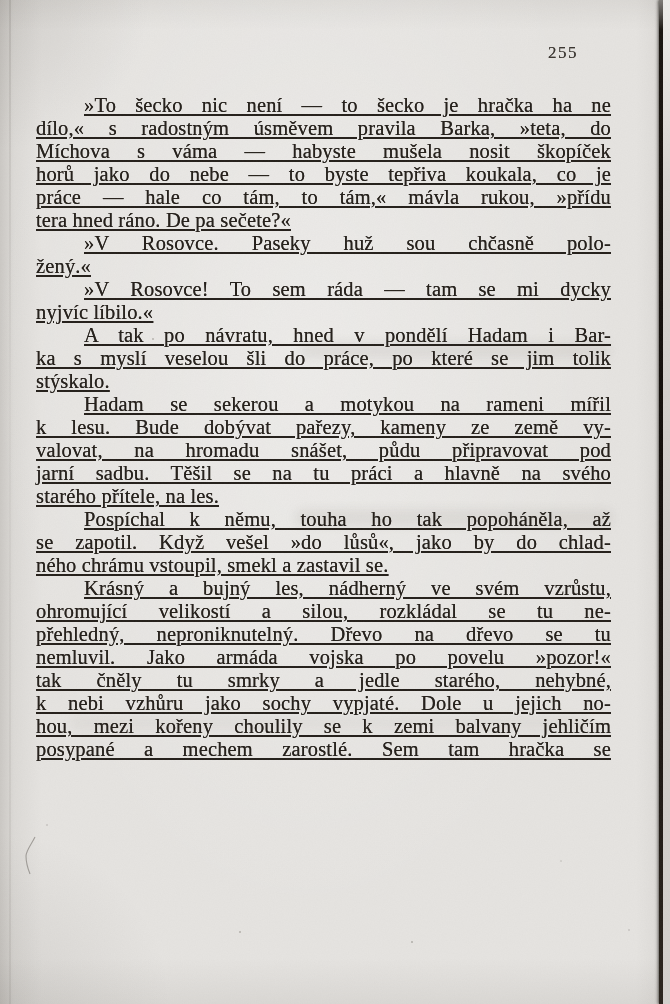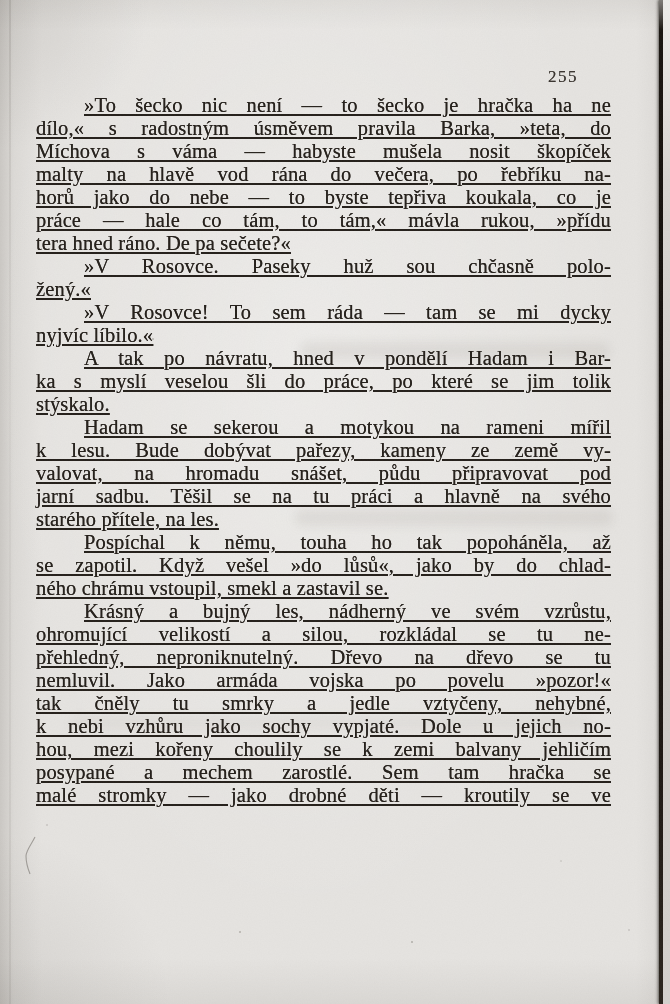--- a/index.html
+++ b/index.html
@@ -34,21 +34,20 @@
   .ghost.g1 { left: 300px; top: 342px; width: 310px; height: 17px; }
   .ghost.g2 { left: 295px; top: 509px; width: 318px; height: 17px; }
   .ghost.g3 { left: 70px;  top: 716px; width: 520px; height: 14px; opacity: .6; }
 
   .page-number {
     position: absolute;
     left: 548px; top: 43px; width: 44px;
     font-size: 17px; letter-spacing: 1.5px;
     color: #39342f;
     text-shadow: 0 0 0.6px rgba(57,52,47,0.7);
-    margin-top: 24px;
   }
 
   .textblock {
     position: absolute;
     left: 36px; top: 94px; width: 575px;
     font-size: 20.5px;
     line-height: 23px;
     letter-spacing: 0.15px;
     text-shadow: 0 0 0.55px rgba(33,28,23,0.85);
   }
@@ -101,21 +100,20 @@
   <div class="ghost g2"></div>
   <div class="ghost g3"></div>
 
   <div class="page-number">255</div>
 
   <div class="textblock" id="textblock">
       <div class="para">
         <div class="line first">»To šecko nic není — to šecko je hračka ha ne</div>
         <div class="line">dílo,« s radostným úsměvem pravila Barka, »teta, do</div>
         <div class="line">Míchova s váma — habyste mušela nosit škopíček</div>
-        <div class="line">malty na hlavě vod rána do večera, po řebříku na-</div>
         <div class="line">horů jako do nebe — to byste tepřiva koukala, co je</div>
         <div class="line">práce — hale co tám, to tám,« mávla rukou, »přídu</div>
         <div class="line final">tera hned ráno. De pa sečete?«</div>
       </div>
       <div class="para">
         <div class="line first">»V Rosovce. Paseky huž sou chčasně polo-</div>
         <div class="line final">žený.«</div>
       </div>
       <div class="para">
         <div class="line first">»V Rosovce! To sem ráda — tam se mi dycky</div>
@@ -136,25 +134,24 @@
       <div class="para">
         <div class="line first">Pospíchal k němu, touha ho tak popoháněla, až</div>
         <div class="line">se zapotil. Když vešel »do lůsů«, jako by do chlad-</div>
         <div class="line final">ného chrámu vstoupil, smekl a zastavil se.</div>
       </div>
       <div class="para">
         <div class="line first">Krásný a bujný les, nádherný ve svém vzrůstu,</div>
         <div class="line">ohromující velikostí a silou, rozkládal se tu ne-</div>
         <div class="line">přehledný, neproniknutelný. Dřevo na dřevo se tu</div>
         <div class="line">nemluvil. Jako armáda vojska po povelu »pozor!«</div>
-        <div class="line">tak čněly tu smrky a jedle vztyčeny, nehybné,</div>
+        <div class="line">tak čněly tu smrky a jedle starého, nehybné,</div>
         <div class="line">k nebi vzhůru jako sochy vypjaté. Dole u jejich no-</div>
         <div class="line">hou, mezi kořeny choulily se k zemi balvany jehličím</div>
         <div class="line">posypané a mechem zarostlé. Sem tam hračka se</div>
-        <div class="line">malé stromky — jako drobné děti — kroutily se ve</div>
       </div>
     </div>
 
   <svg class="pencil-mark" width="22" height="48" aria-hidden="true">
     <path d="M15,5 C11,13 6,19 6,24 C6,31 8,37 10,42" fill="none" stroke="#8e8b86" stroke-width="1.1" opacity="0.8"></path>
   </svg>
 
   <div class="speck s1"></div>
   <div class="speck s2"></div>
   <div class="speck s3"></div>

